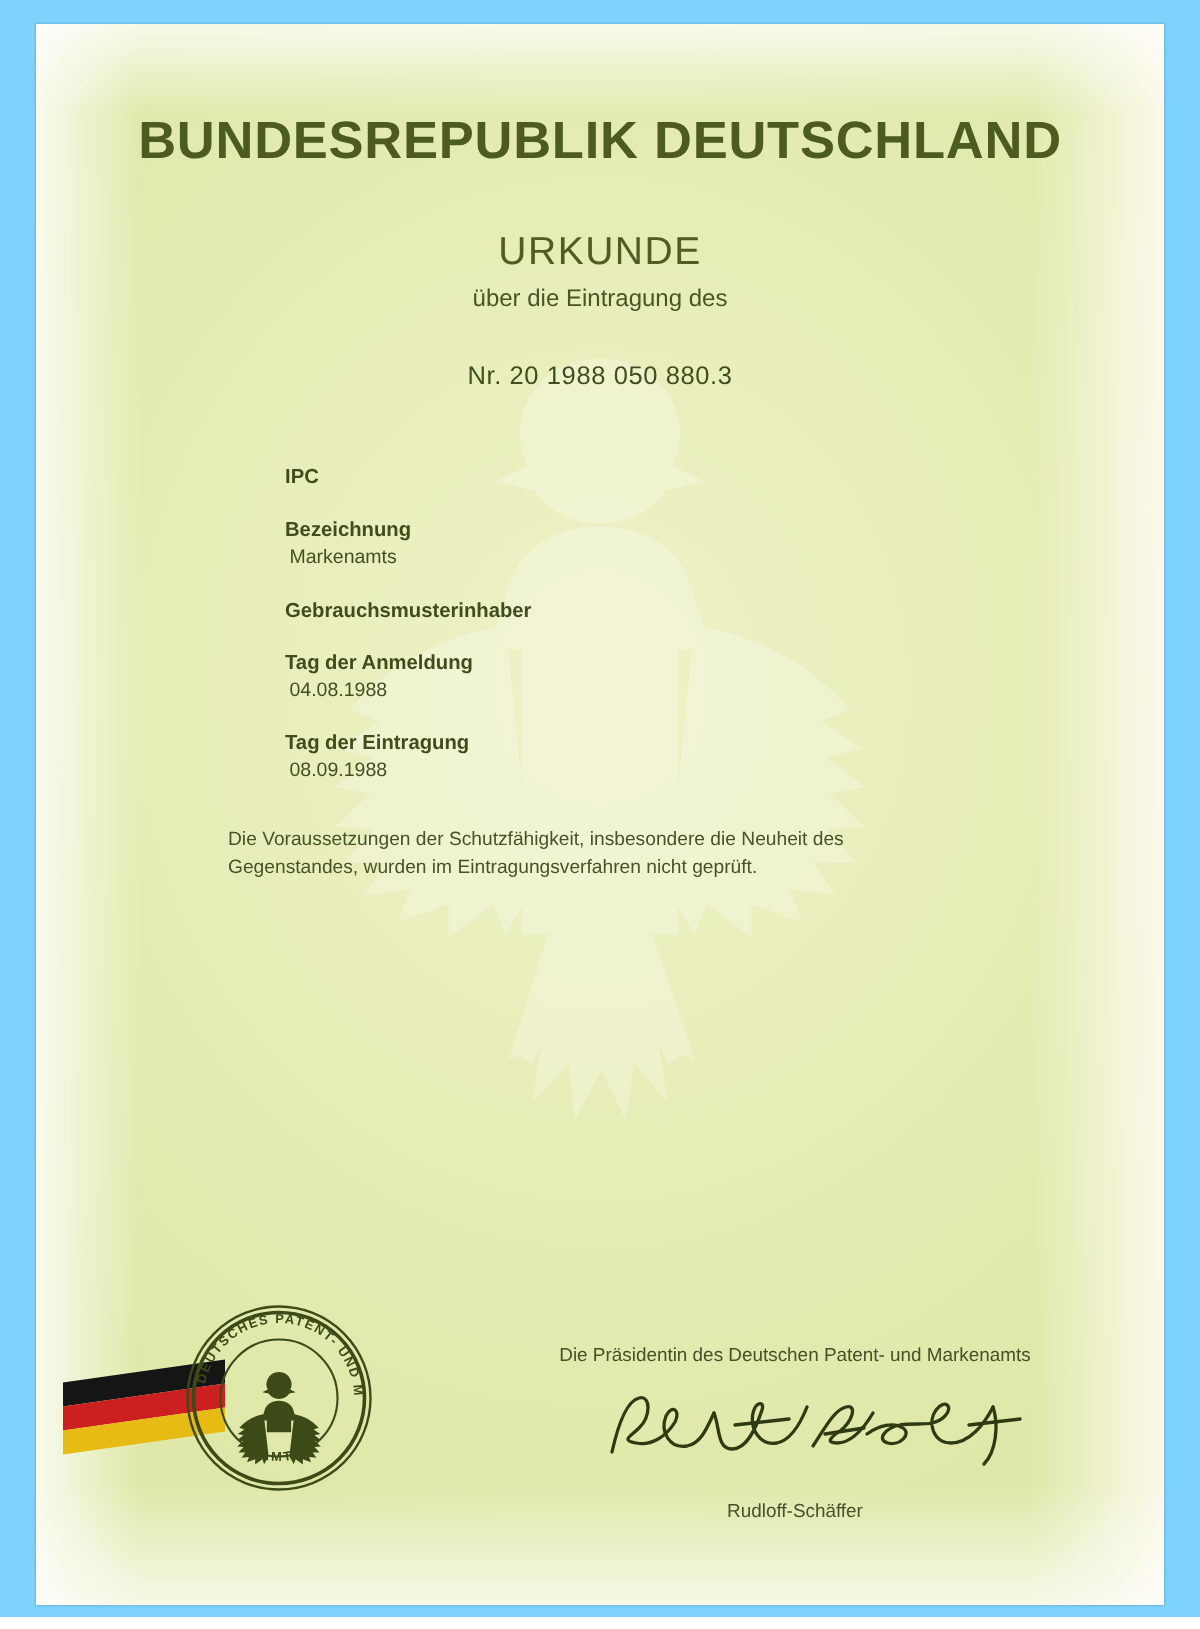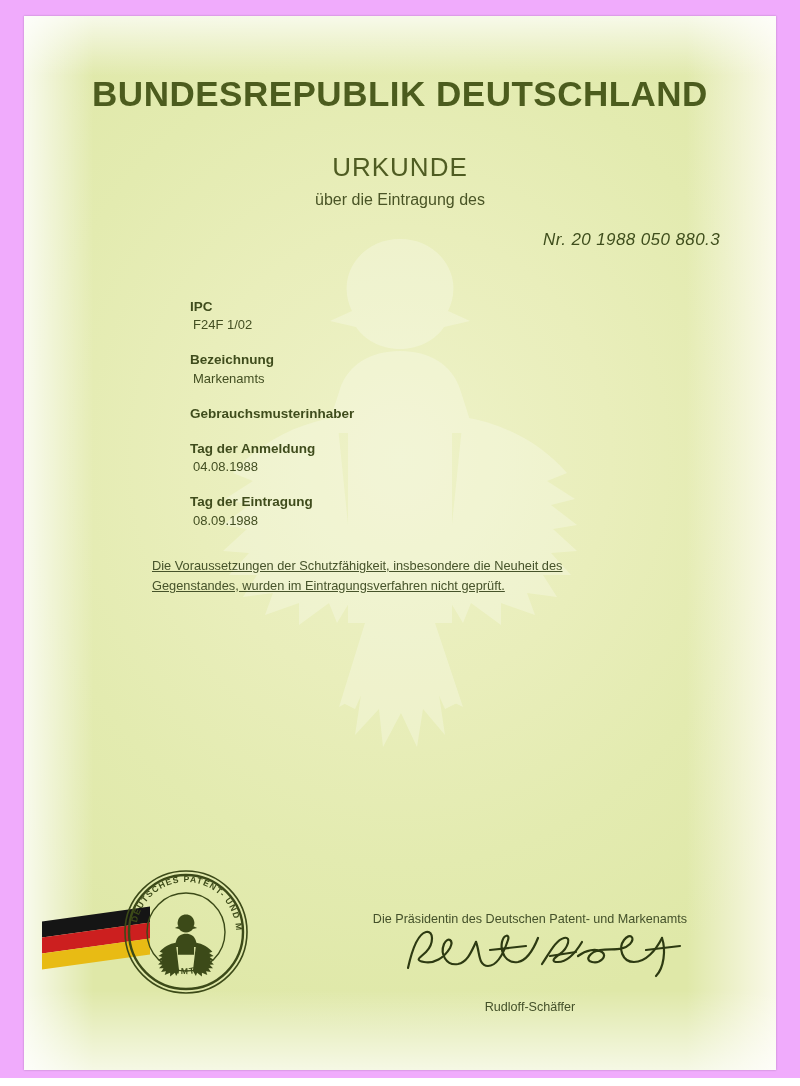--- a/index.html
+++ b/index.html
@@ -12,21 +12,21 @@
     height: 1086px;
     font-family: "Liberation Sans", sans-serif;
     overflow: hidden;
   }
 
   
   .scan {
     position: relative;
     width: 800px;
     height: 1078px;
-    background: #f0abfc;
+    background: #7dd3fc;
   }
   .certificate {
     position: absolute;
     left: 24px;
     top: 16px;
     width: 752px;
     height: 1054px;
     background:
       radial-gradient(ellipse 70% 55% at 50% 42%, #eef2c8 0%, #e9eebb 40%, #e3ebb0 70%, #dfe8a8 100%);
     box-shadow: 0 0 2px rgba(0,0,0,0.25);
@@ -98,26 +98,25 @@
     color: #4a5526;
   }
   .doctype {
     margin-top: 22px;
     text-align: center;
     font-size: 25px;
     font-weight: bold;
     color: #3f4e1c;
   }
   .docnumber {
-    margin-top: 21px;
-    text-align: right;
+    margin-top: 32px;
+    text-align: center;
     font-size: 17px;
     color: #3f4e1c;
     letter-spacing: 0.4px;
-    font-style: italic;
   }
 
   .fields {
     margin-top: 48px;
     padding-left: 110px;
   }
   .field { margin-bottom: 17px; }
   .field-label {
     font-size: 13.5px;
     font-weight: bold;
@@ -131,21 +130,20 @@
     padding-left: 3px;
   }
 
   .note {
     margin-top: 26px;
     padding-left: 72px;
     padding-right: 110px;
     font-size: 12.8px;
     color: #46532a;
     line-height: 1.55;
-    text-decoration: underline;
   }
 
   
   .footer {
     position: absolute;
     left: 0;
     bottom: 0;
     width: 100%;
     height: 250px;
     z-index: 4;
@@ -168,21 +166,21 @@
     left: 98px;
     bottom: 74px;
     width: 128px;
     height: 128px;
   }
   .seal svg { width: 100%; height: 100%; display: block; }
 
   .auth {
     position: absolute;
     right: 56px;
-    bottom: 144px;
+    bottom: 160px;
     width: 380px;
     text-align: center;
     font-size: 12.6px;
     color: #44512a;
   }
   .signature {
     position: absolute;
     right: 86px;
     bottom: 86px;
     width: 290px;
@@ -232,21 +230,20 @@
 
     <div class="content">
       <div class="title">BUNDESREPUBLIK DEUTSCHLAND</div>
       <div class="urkunde">URKUNDE</div>
       <div class="subtitle">über die Eintragung des</div>
       <div class="docnumber">Nr. 20 1988  050 880.3</div>
 
       <div class="fields">
         <div class="field">
           <div class="field-label">IPC</div>
-          <div class="field-value">F24F 1/02</div>
         </div>
         <div class="field">
           <div class="field-label">Bezeichnung</div>
           <div class="field-value">Markenamts</div>
         </div>
         <div class="field">
           <div class="field-label">Gebrauchsmusterinhaber</div>
         </div>
         <div class="field">
           <div class="field-label">Tag der Anmeldung</div>

